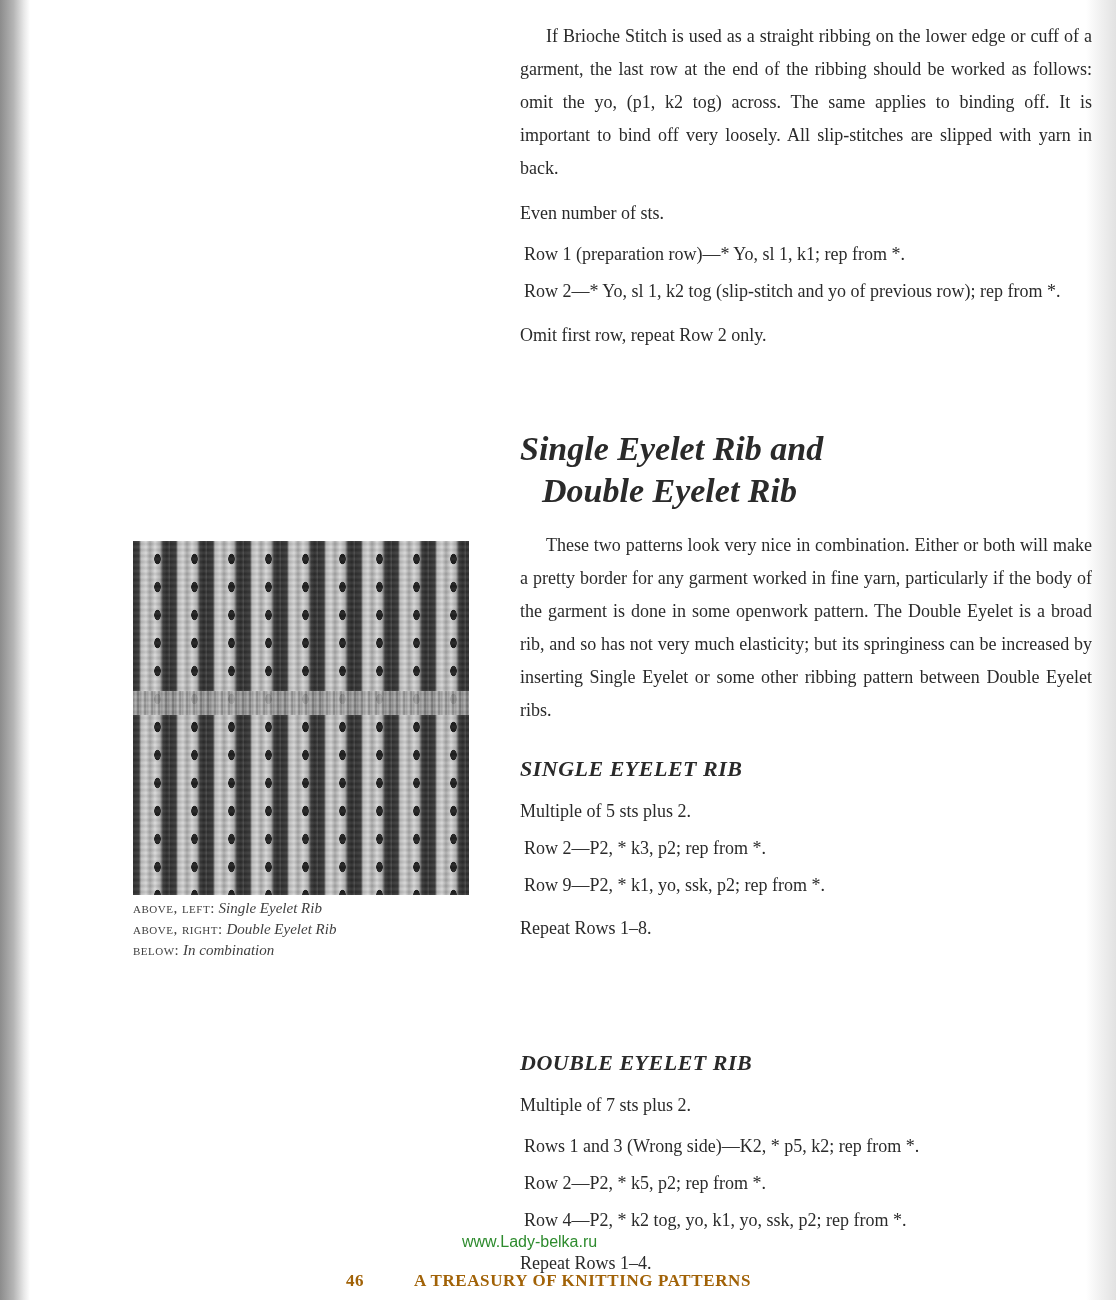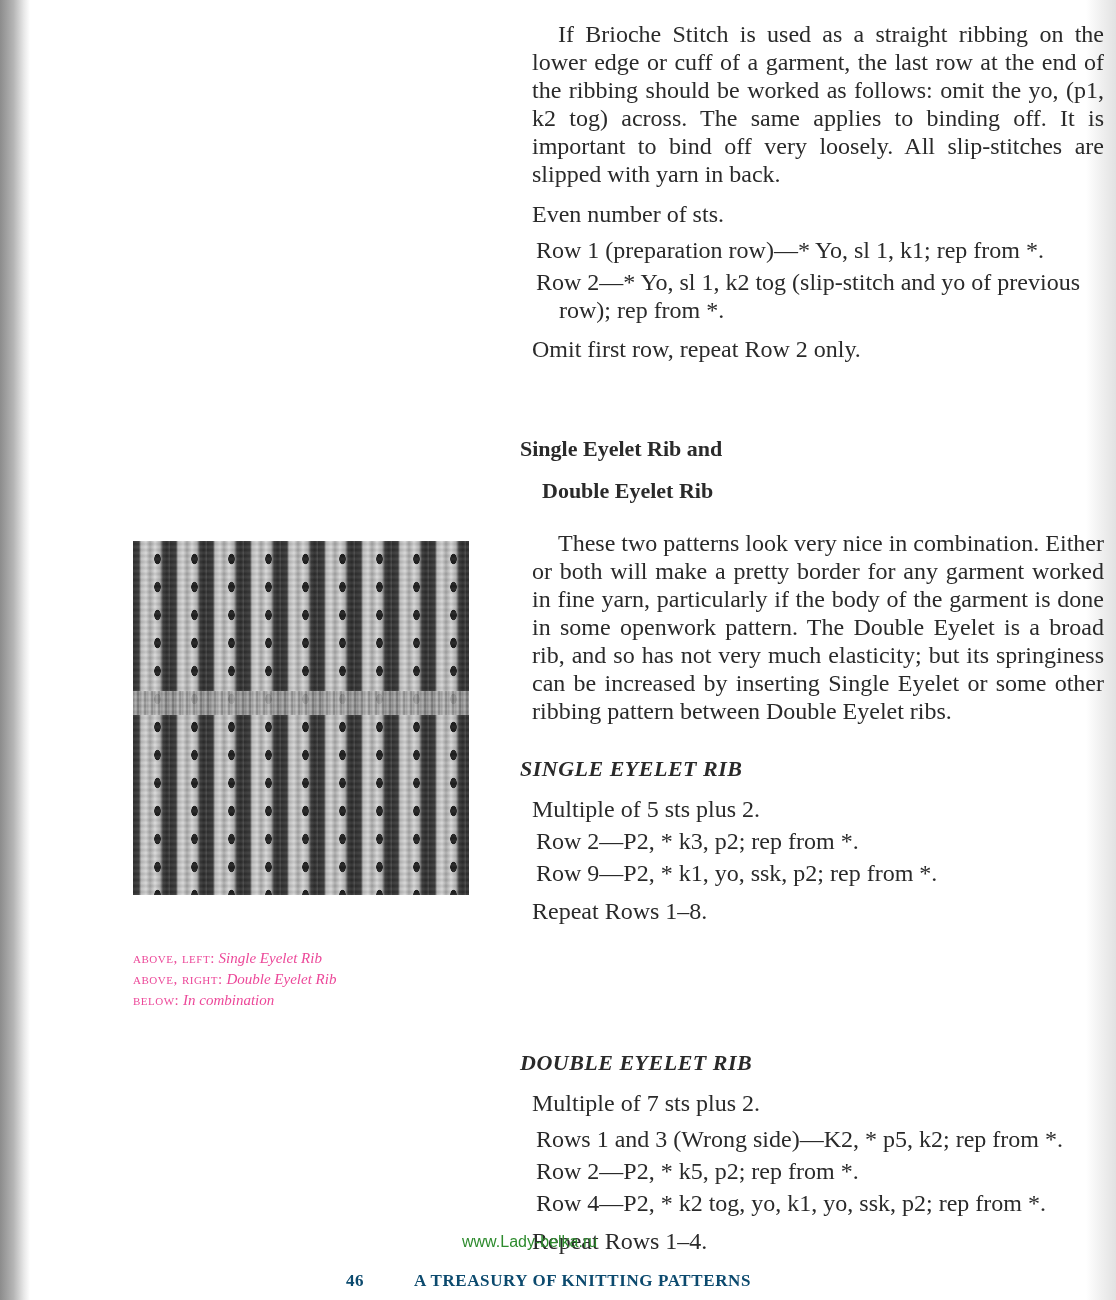--- a/index.html
+++ b/index.html
@@ -10,27 +10,27 @@
     color:#2a2a2a;
   }
   .gutter {
     position:absolute; left:0; top:0; width:30px; height:1300px;
     background:linear-gradient(to right,#8c8c8c 0%,#b5b5b5 45%,#e8e8e8 80%,#ffffff 100%);
   }
   .right-shade {
     position:absolute; right:0; top:0; width:30px; height:1300px;
     background:linear-gradient(to right,#ffffff 0%,#f0f0f0 50%,#e2e2e2 100%);
   }
-  .col { position:absolute; left:532px; width:572px; font-size:24px; line-height:28px; }
+  .col { position:absolute; left:520px; width:572px; font-size:18px; line-height:33px; }
   .para { text-align:justify; text-indent:26px; margin:0; }
   .center { text-align:left; margin:0; }
   .row { margin:4px; padding-left:23px; text-indent:-23px; }
   h1.title {
     position:absolute; left:520px; top:428px; margin:0;
-    font-weight:bold; font-size:22px; line-height:42px; color:#2a2a2a;
+    font-style:italic; font-weight:bold; font-size:34px; line-height:42px; color:#2a2a2a;
   }
   h1.title span { display:block; }
   h1.title span.l2 { padding-left:22px; }
   h2.sub {
     position:absolute; left:520px; margin:0;
     font-style:italic; font-weight:bold; font-size:22px; letter-spacing:0.5px; color:#2a2a2a;
   }
   .swatch {
     position:absolute; left:133px; top:541px; width:336px; height:354px;
     background-color:#4a4a4a;
@@ -47,28 +47,28 @@
   .swatch::after {
     content:""; position:absolute; left:0; right:0; top:150px; height:24px;
     background:repeating-linear-gradient(90deg,#9a9a9a 0px,#c8c8c8 3px,#7a7a7a 5px,#b8b8b8 7px);
     opacity:0.85;
   }
   .swatch::before {
     content:""; position:absolute; inset:0;
     background:repeating-linear-gradient(0deg, rgba(255,255,255,0.08) 0px, rgba(0,0,0,0.1) 3px, rgba(255,255,255,0.08) 6px);
     z-index:1;
   }
-  .caption { position:absolute; left:133px; top:948px; font-size:15px; line-height:21px; color:#ec4899; }
+  .caption { position:absolute; left:133px; top:898px; font-size:15px; line-height:21px; color:#404040; }
   .caption .sc { font-variant:small-caps; letter-spacing:0.5px; }
   .caption .it { font-style:italic; }
   .watermark {
     position:absolute; left:462px; top:1233px; font-family:"Liberation Sans","DejaVu Sans",sans-serif;
     font-size:16px; color:#2e8b2e;
   }
-  .footer { position:absolute; top:1271px; left:346px; font-size:17px; font-weight:bold; letter-spacing:0.6px; color:#0c4a6e; }
+  .footer { position:absolute; top:1271px; left:346px; font-size:17px; font-weight:bold; letter-spacing:0.6px; color:#a16207; }
   .footer .pn { display:inline-block; width:68px; }
 </style>
 </head>
 <body>
 
 <div class="gutter"></div>
 <div class="right-shade"></div>
 
 <div class="col" style="top:20px;">
   <p class="para">If Brioche Stitch is used as a straight ribbing on the lower edge or cuff of a garment, the last row at the end of the ribbing should be worked as follows: omit the yo, (p1, k2 tog) across. The same applies to binding off. It is important to bind off very loosely. All slip-stitches are slipped with yarn in back.</p>

